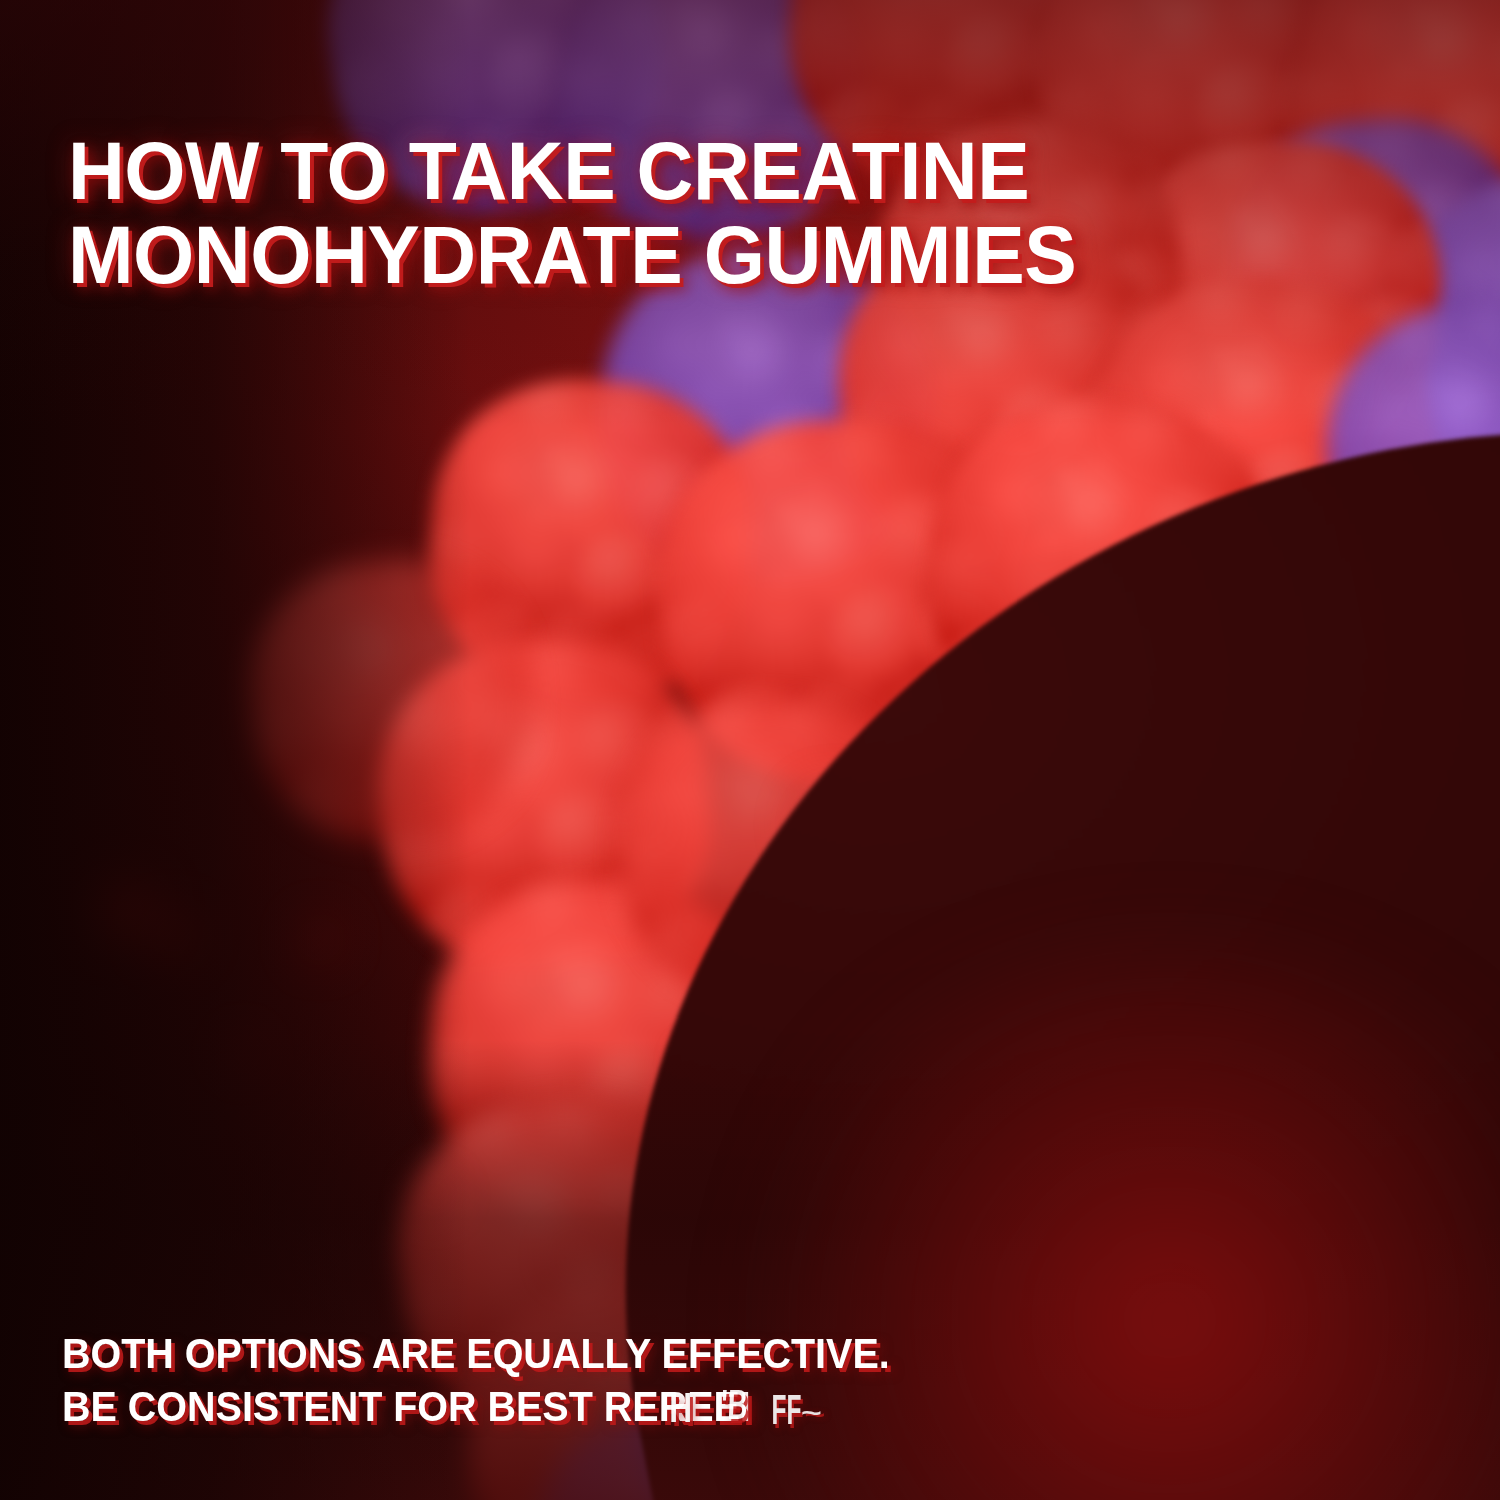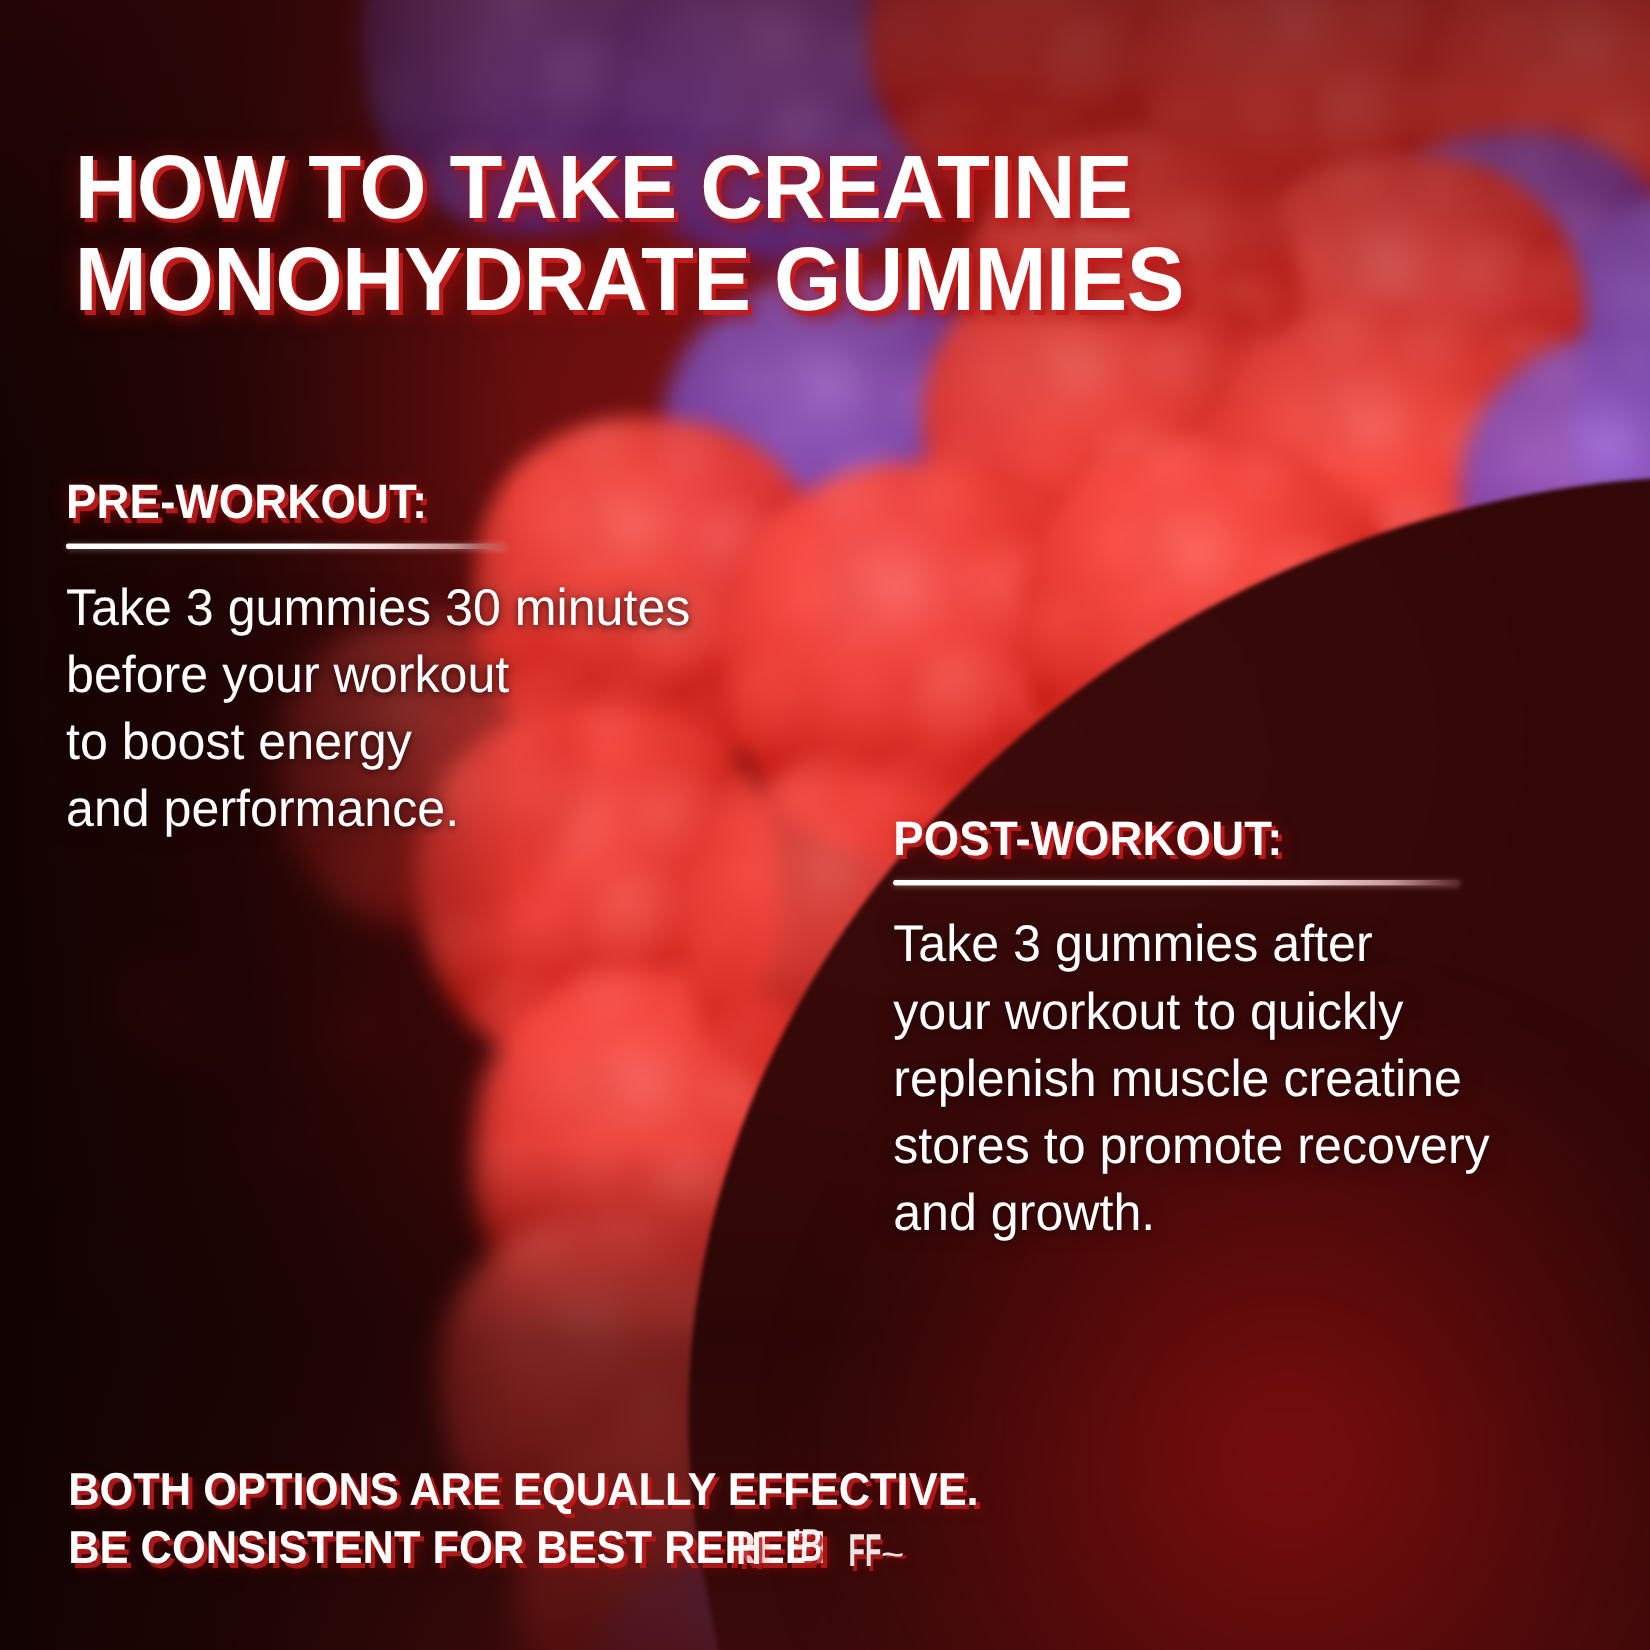--- a/index.html
+++ b/index.html
@@ -640,42 +640,21 @@
   <div class="top-dim"></div>
   <div class="bottom-red-glow"></div>
 
   <div id="content">
 
     <h1 class="title">
       <span class="l1">HOW TO TAKE CREATINE</span>
       <span class="l2">MONOHYDRATE GUMMIES</span>
     </h1>
 
-    <div class="panel" id="pre-panel">
-      <div class="panel-head">PRE-WORKOUT:</div>
-      <div class="rule"></div>
-      <div class="panel-body">
-        <span>Take 3 gummies 30 minutes</span>
-        <span>before your workout</span>
-        <span>to boost energy</span>
-        <span>and performance.</span>
-      </div>
-    </div>
-
-    <div class="panel" id="post-panel">
-      <div class="panel-head">POST-WORKOUT:</div>
-      <div class="rule"></div>
-      <div class="panel-body">
-        <span>Take 3 gummies after</span>
-        <span>your workout to quickly</span>
-        <span>replenish muscle creatine</span>
-        <span>stores to promote recovery</span>
-        <span>and growth.</span>
-      </div>
-    </div>
+
 
     <div class="footer">
       <span class="fl">BOTH OPTIONS ARE EQUALLY EFFECTIVE.</span>
       <span class="fl"><span>BE CONSISTENT FOR BEST RE</span><span class="glitch"><span class="g g1">REEI</span><span class="g g2">H</span><span class="g g3">'b</span><span class="g g4">FF</span><span class="g g5">~</span></span></span>
     </div>
 
   </div>
 </div>
 
 </body></html>

